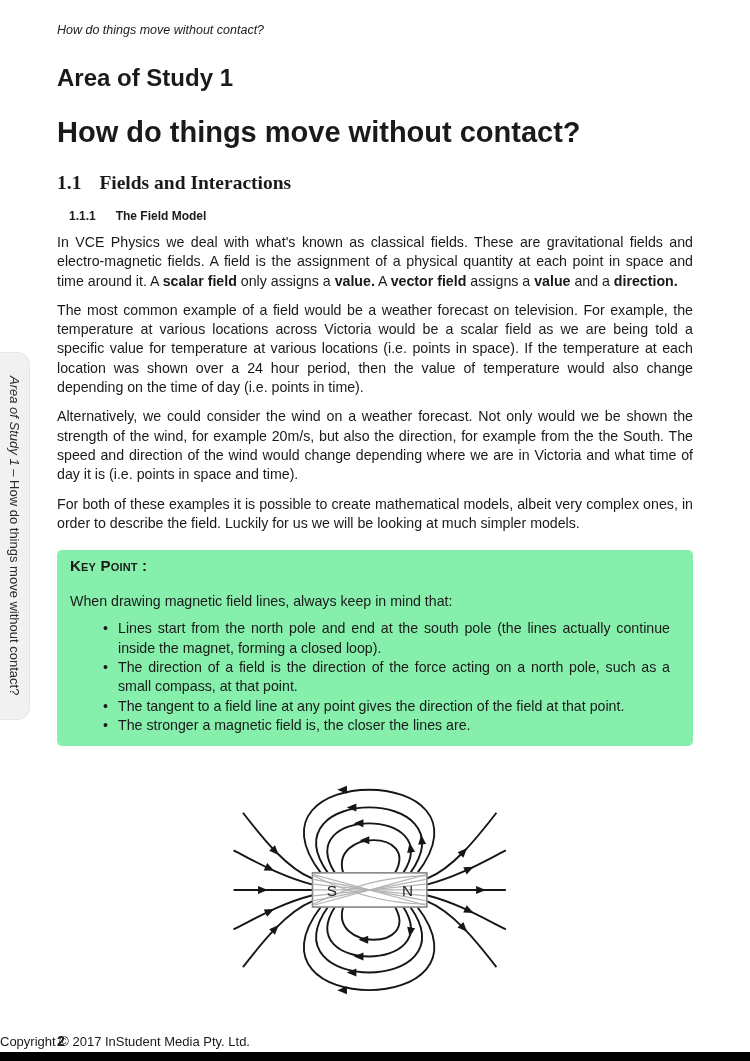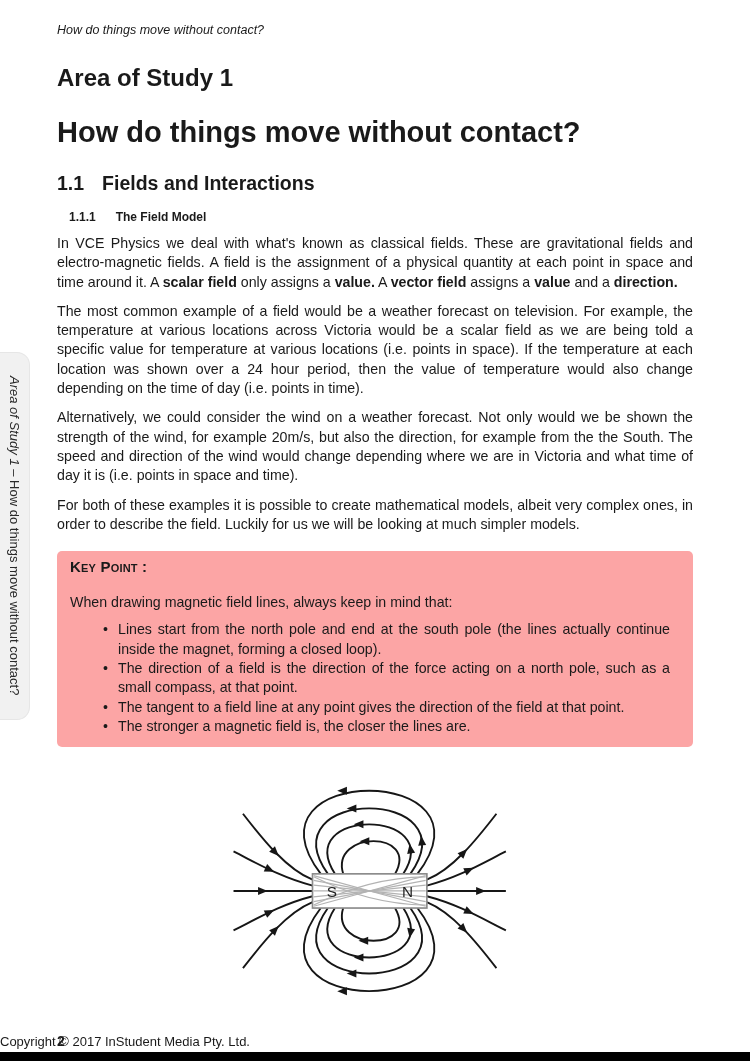--- a/index.html
+++ b/index.html
@@ -8,35 +8,35 @@
     background:#ffffff; color:#1a1a1a;
     font-family:"Liberation Sans", sans-serif;
   }
 
   .content { position:absolute; left:57px; top:12px; width:636px; }
 
   .running-header { padding-top:11px; font-style:italic; font-size:12.5px; color:#1a1a1a; }
 
   .h-area   { margin:27px 0 0; font-size:24px; font-weight:bold; }
   .h-chap   { margin:24px 0 0; font-size:29px; font-weight:bold; }
-  .h-sec    { margin:23px 0 0; font-size:19.5px; font-weight:bold; }
+  .h-sec    { margin:23px 0 0; font-size:19.5px; font-weight:bold;font-family:Liberation Serif, serif; }
   .h-sub    { margin:15px 12px 0; font-size:12px;  font-weight:bold; }
   .h-subsub { margin:13px 0 0; font-size:14px;  font-weight:bold; }
   .h-sec  .num { margin-right:18px; }
   .h-sub  .num { margin-right:20px; }
   .h-subsub .num { margin-right:16px; }
 
   p.body-text {
     margin:10px 0 0; font-size:14.2px; line-height:19.3px;
     text-align:justify;
   }
   p.body-text b { font-weight:bold; }
 
   .key-point {
-    margin-top:17px; background:#fca5a5; border-radius:5px;
+    margin-top:17px; background:#86efac; border-radius:5px;
     padding:7px 13px 11px;
   }
   .kp-label { font-weight:bold; font-variant:small-caps; font-size:15px; letter-spacing:0.2px; }
   .kp-intro { margin:18px 0 0; font-size:14.2px; line-height:19.3px; }
   .kp-list { margin:8px 6px 0; padding:0 4px 0 27px; }
   .kp-list li {
     list-style:none; position:relative; padding-left:15px;
     font-size:14.2px; line-height:19.3px; text-align:justify;
   }
   .kp-list li::before { content:"\2022"; position:absolute; left:0; top:0; }

